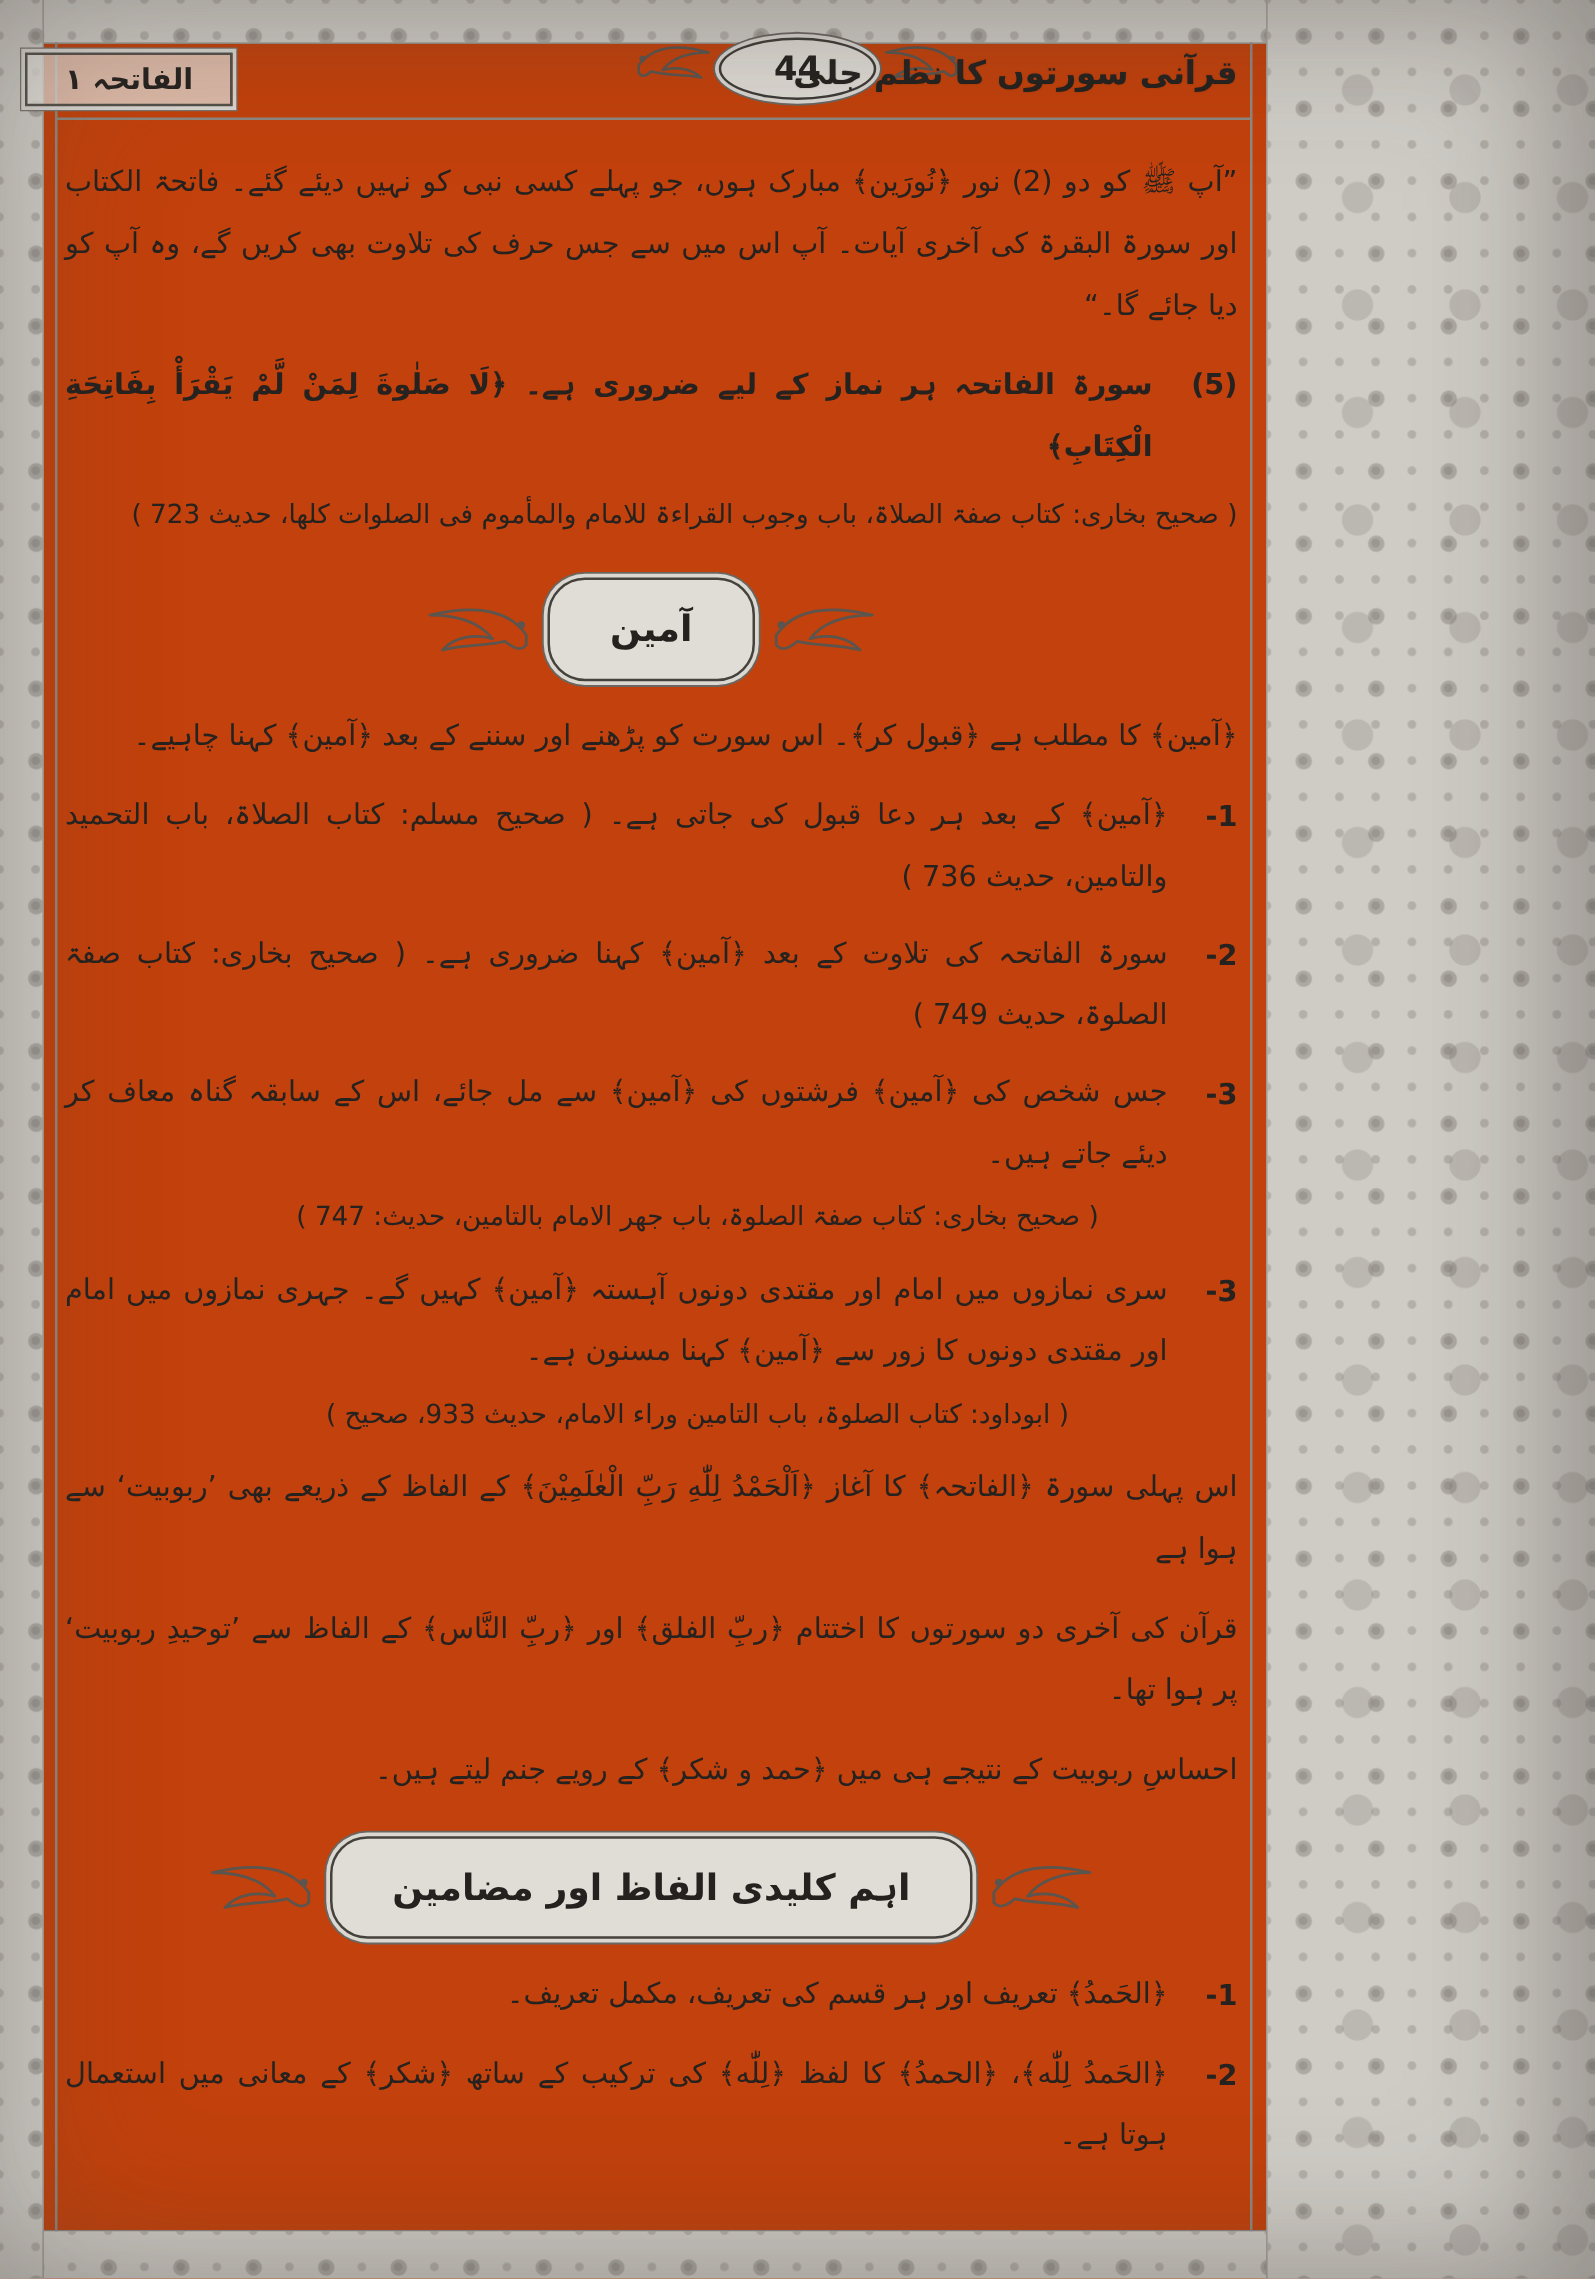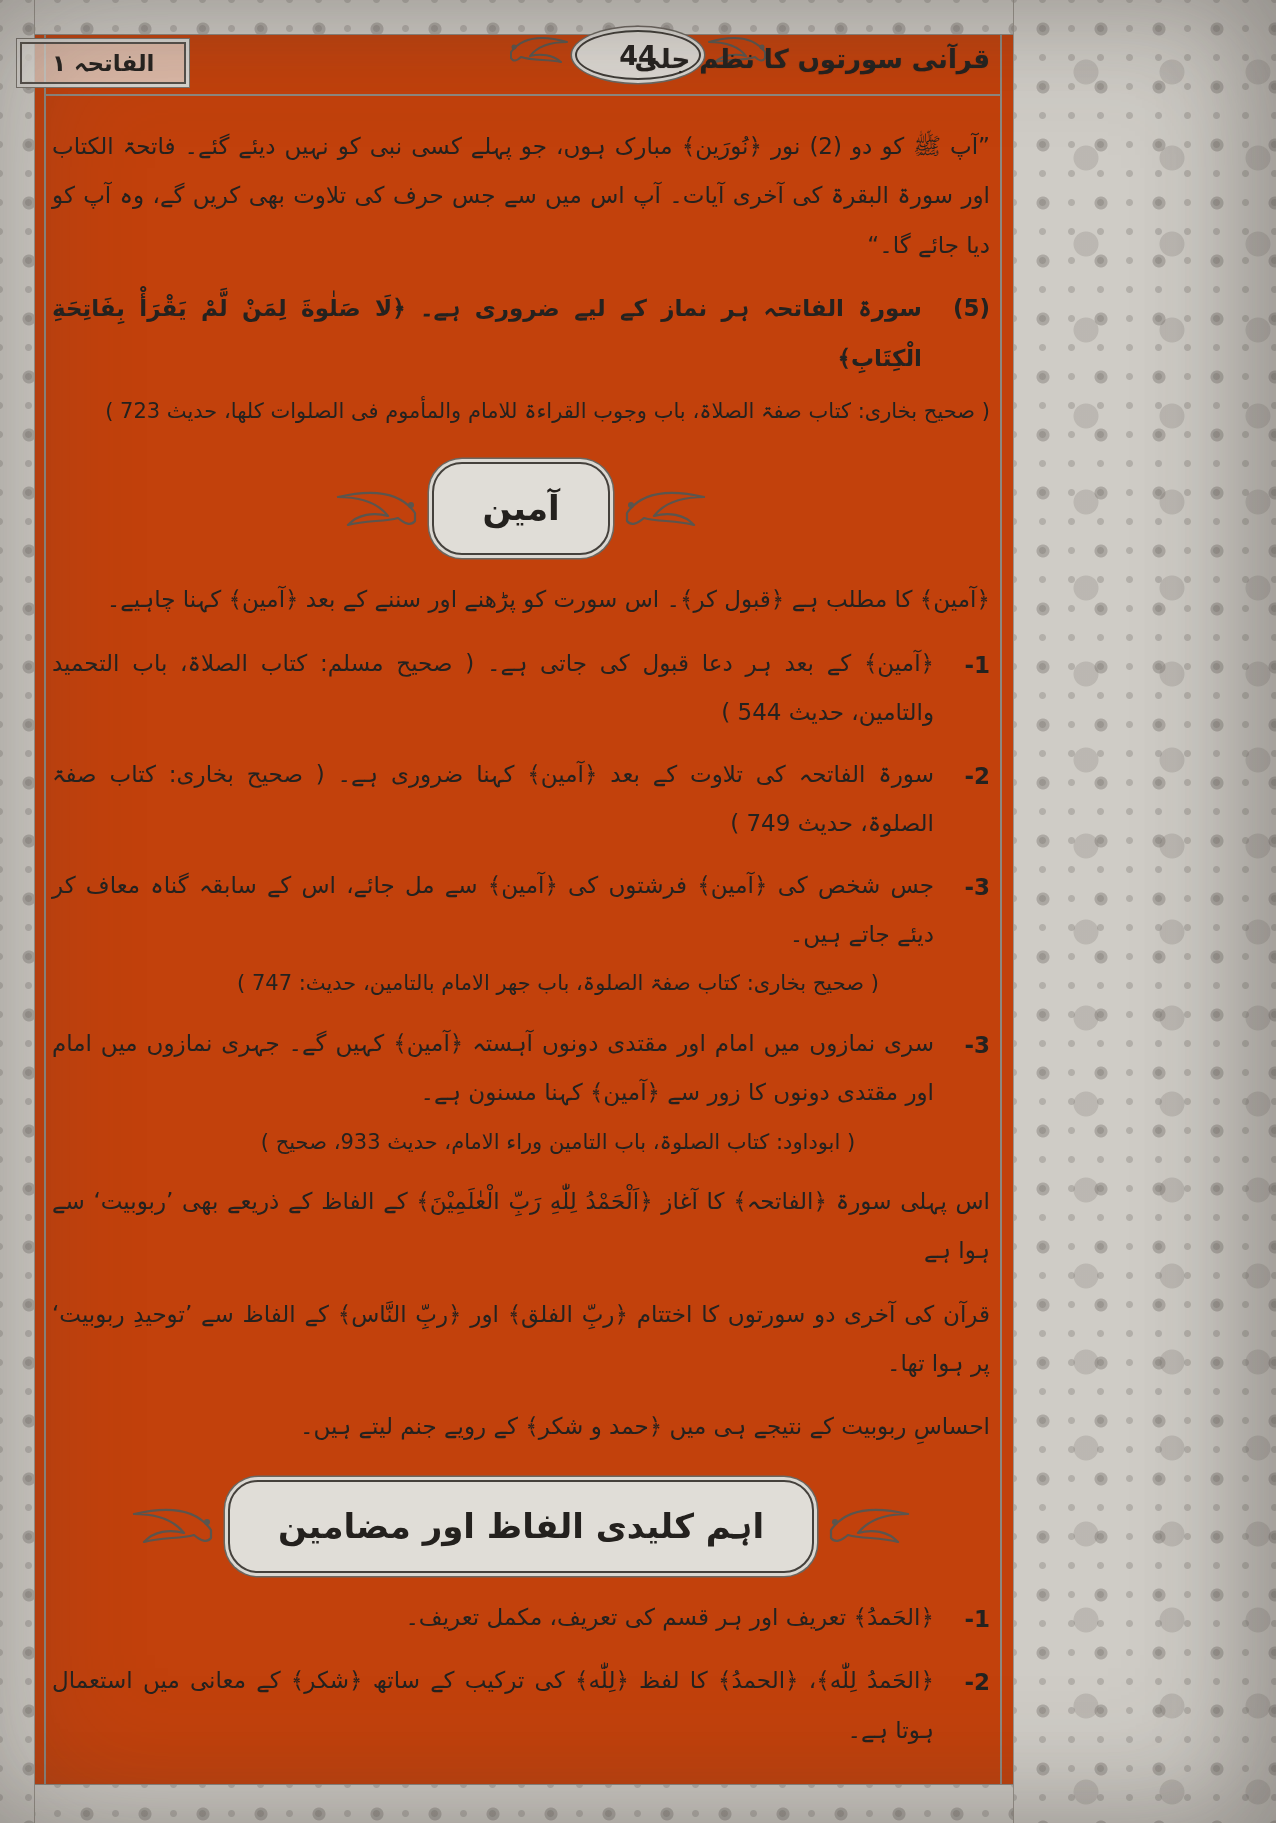--- a/index.html
+++ b/index.html
@@ -79,21 +79,21 @@
   .item .num{flex:0 0 40px;font-weight:bold;white-space:nowrap;padding-top:2px;}
   .item .itext{flex:1;}
   .item .refline{margin:2px 0 0;}
 
   
   .cartouche{display:flex;align-items:center;justify-content:center;gap:12px;margin:28px auto 20px;direction:rtl;}
   .cart-box{
     border:2px solid #45413c;border-radius:30px;
     background:#e0ddd7;
     box-shadow:0 0 0 3px #dbd8d2, 0 0 0 4.5px #6b665f;
-    padding:8px 48px;font-size:34px;font-weight:bold;color:#24211e;white-space:nowrap;
+    padding:8px 48px;font-size:29px;font-weight:bold;color:#24211e;white-space:nowrap;
   }
   .flourish{flex:0 0 auto;}
   .flourish.mirror{transform:scaleX(-1);}
   .bold-ayah{font-weight:bold;}
 </style>
 </head>
 <body>
 
 <div class="page">
 
@@ -142,21 +142,21 @@
       <svg class="flourish mirror" width="86" height="52" viewBox="0 0 86 52">
         <path d="M5 30 C 20 8, 48 6, 82 14 C 58 14, 42 20, 32 33 C 46 29, 62 31, 72 42 C 54 37, 36 39, 22 35 C 15 41, 9 43, 5 38 Z" fill="none" stroke="#5a554e" stroke-width="2.2" stroke-linejoin="round"></path>
         <circle cx="9" cy="22" r="3" fill="#5a554e"></circle>
       </svg>
     </div>
 
     <p class="para">﴿آمین﴾ کا مطلب ہے ﴿قبول کر﴾۔ اس سورت کو پڑھنے اور سننے کے بعد ﴿آمین﴾ کہنا چاہیے۔</p>
 
     <div class="item">
       <span class="num">1-</span>
-      <div class="itext">﴿آمین﴾ کے بعد ہر دعا قبول کی جاتی ہے۔ ( صحیح مسلم: کتاب الصلاۃ، باب التحمید والتامین، حدیث 544 )</div>
+      <div class="itext">﴿آمین﴾ کے بعد ہر دعا قبول کی جاتی ہے۔ ( صحیح مسلم: کتاب الصلاۃ، باب التحمید والتامین، حدیث 736 )</div>
     </div>
 
     <div class="item">
       <span class="num">2-</span>
       <div class="itext">سورۃ الفاتحہ کی تلاوت کے بعد ﴿آمین﴾ کہنا ضروری ہے۔ ( صحیح بخاری: کتاب صفۃ الصلوۃ، حدیث 749 )</div>
     </div>
 
     <div class="item">
       <span class="num">3-</span>
       <div class="itext">

